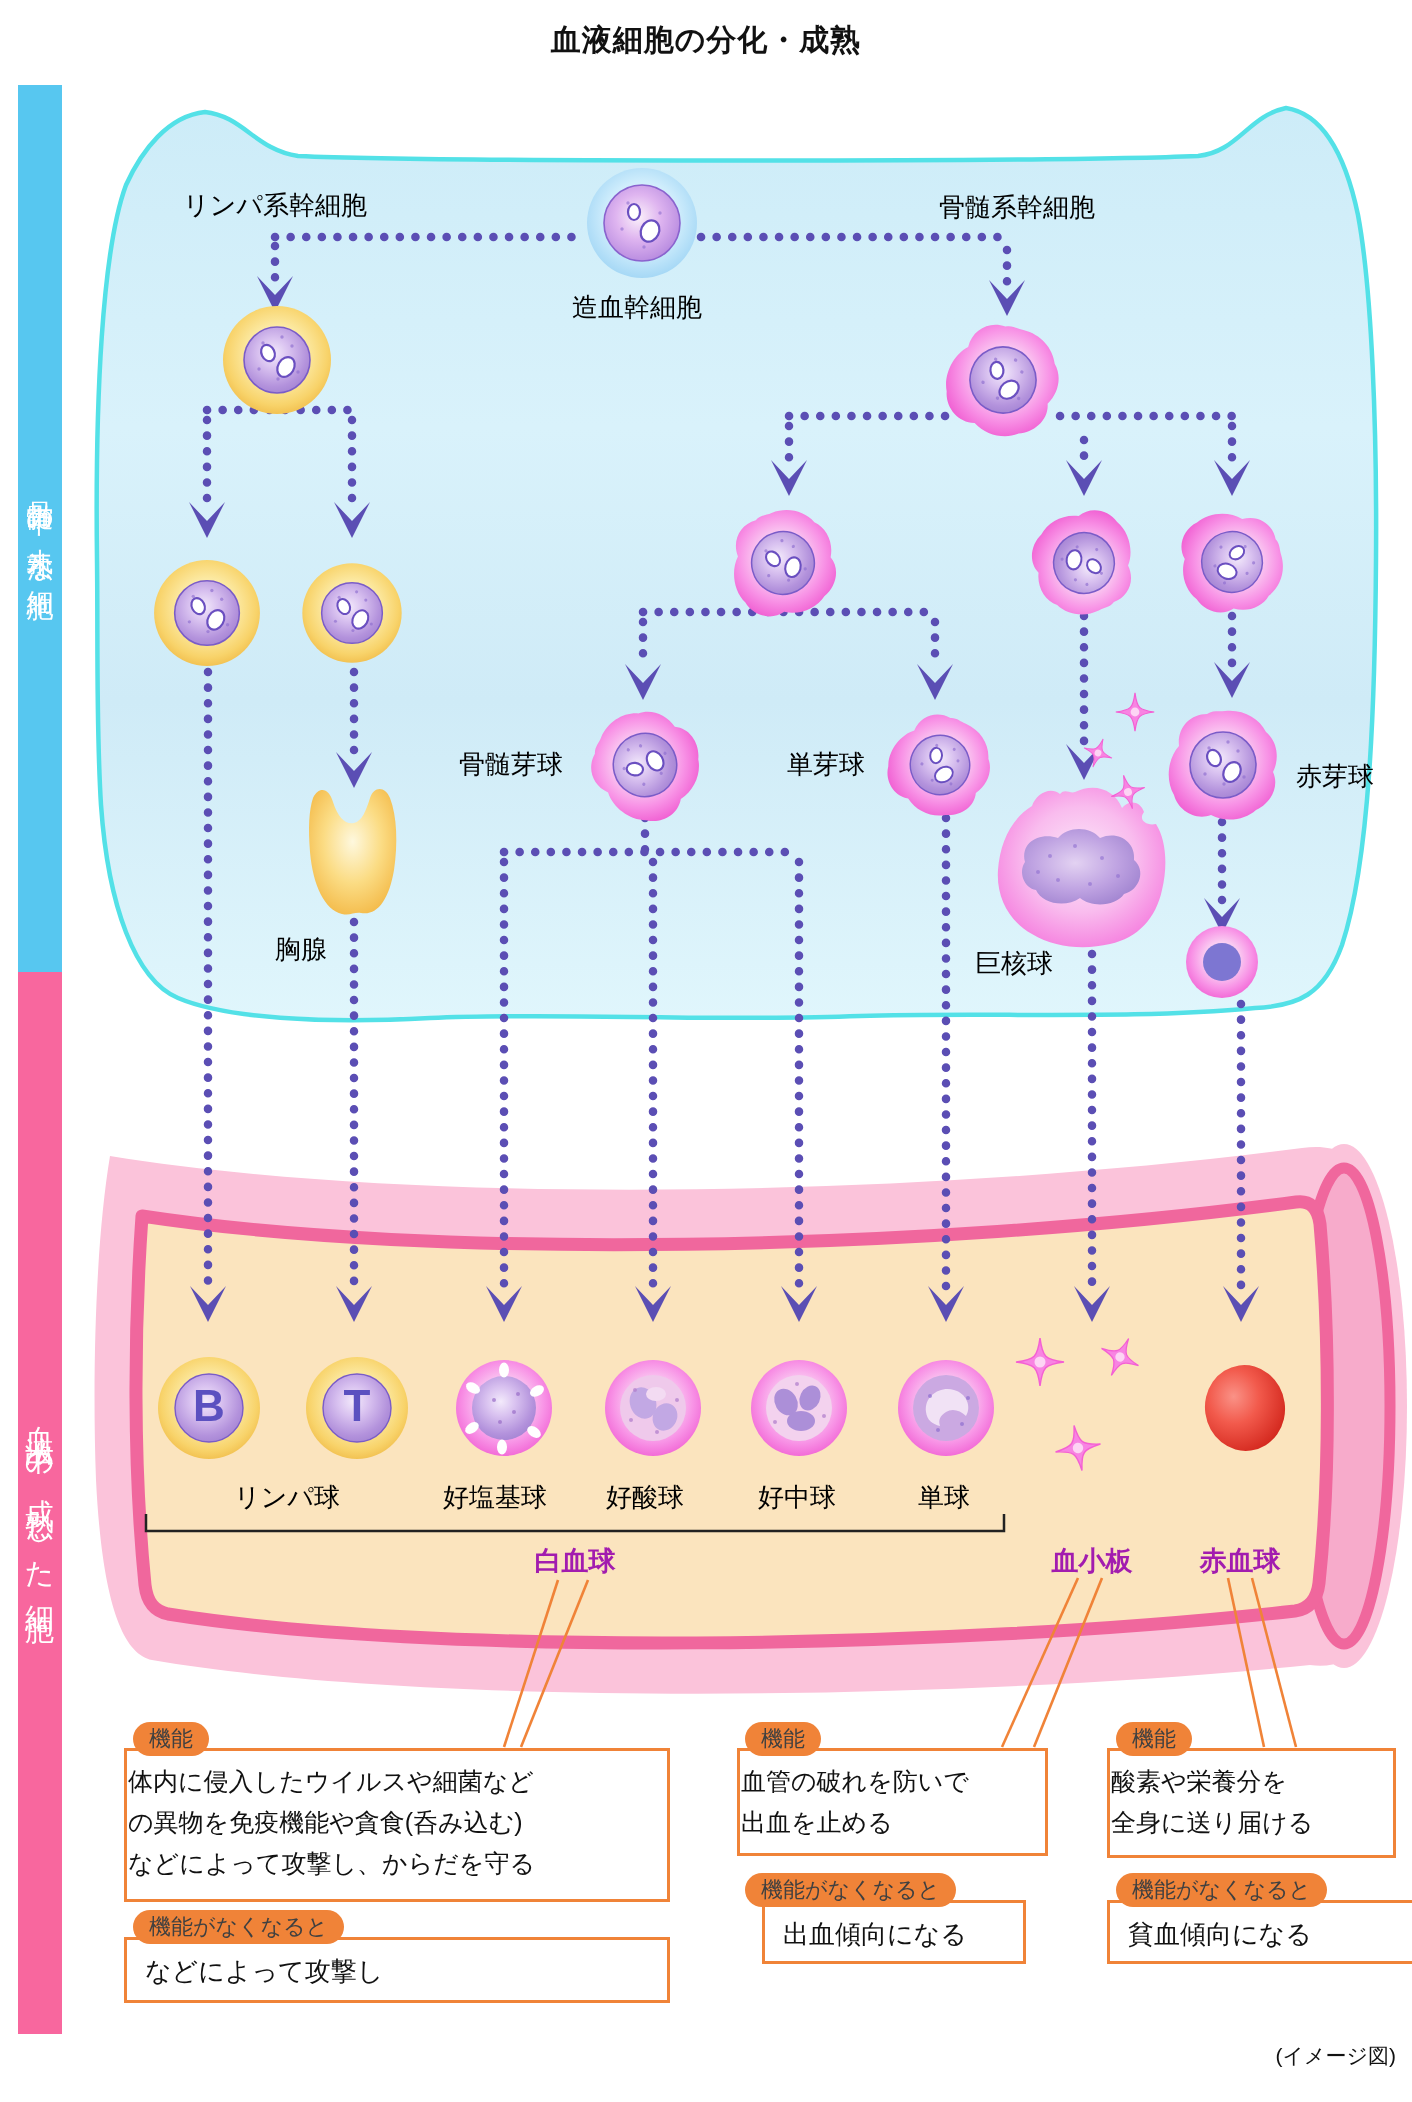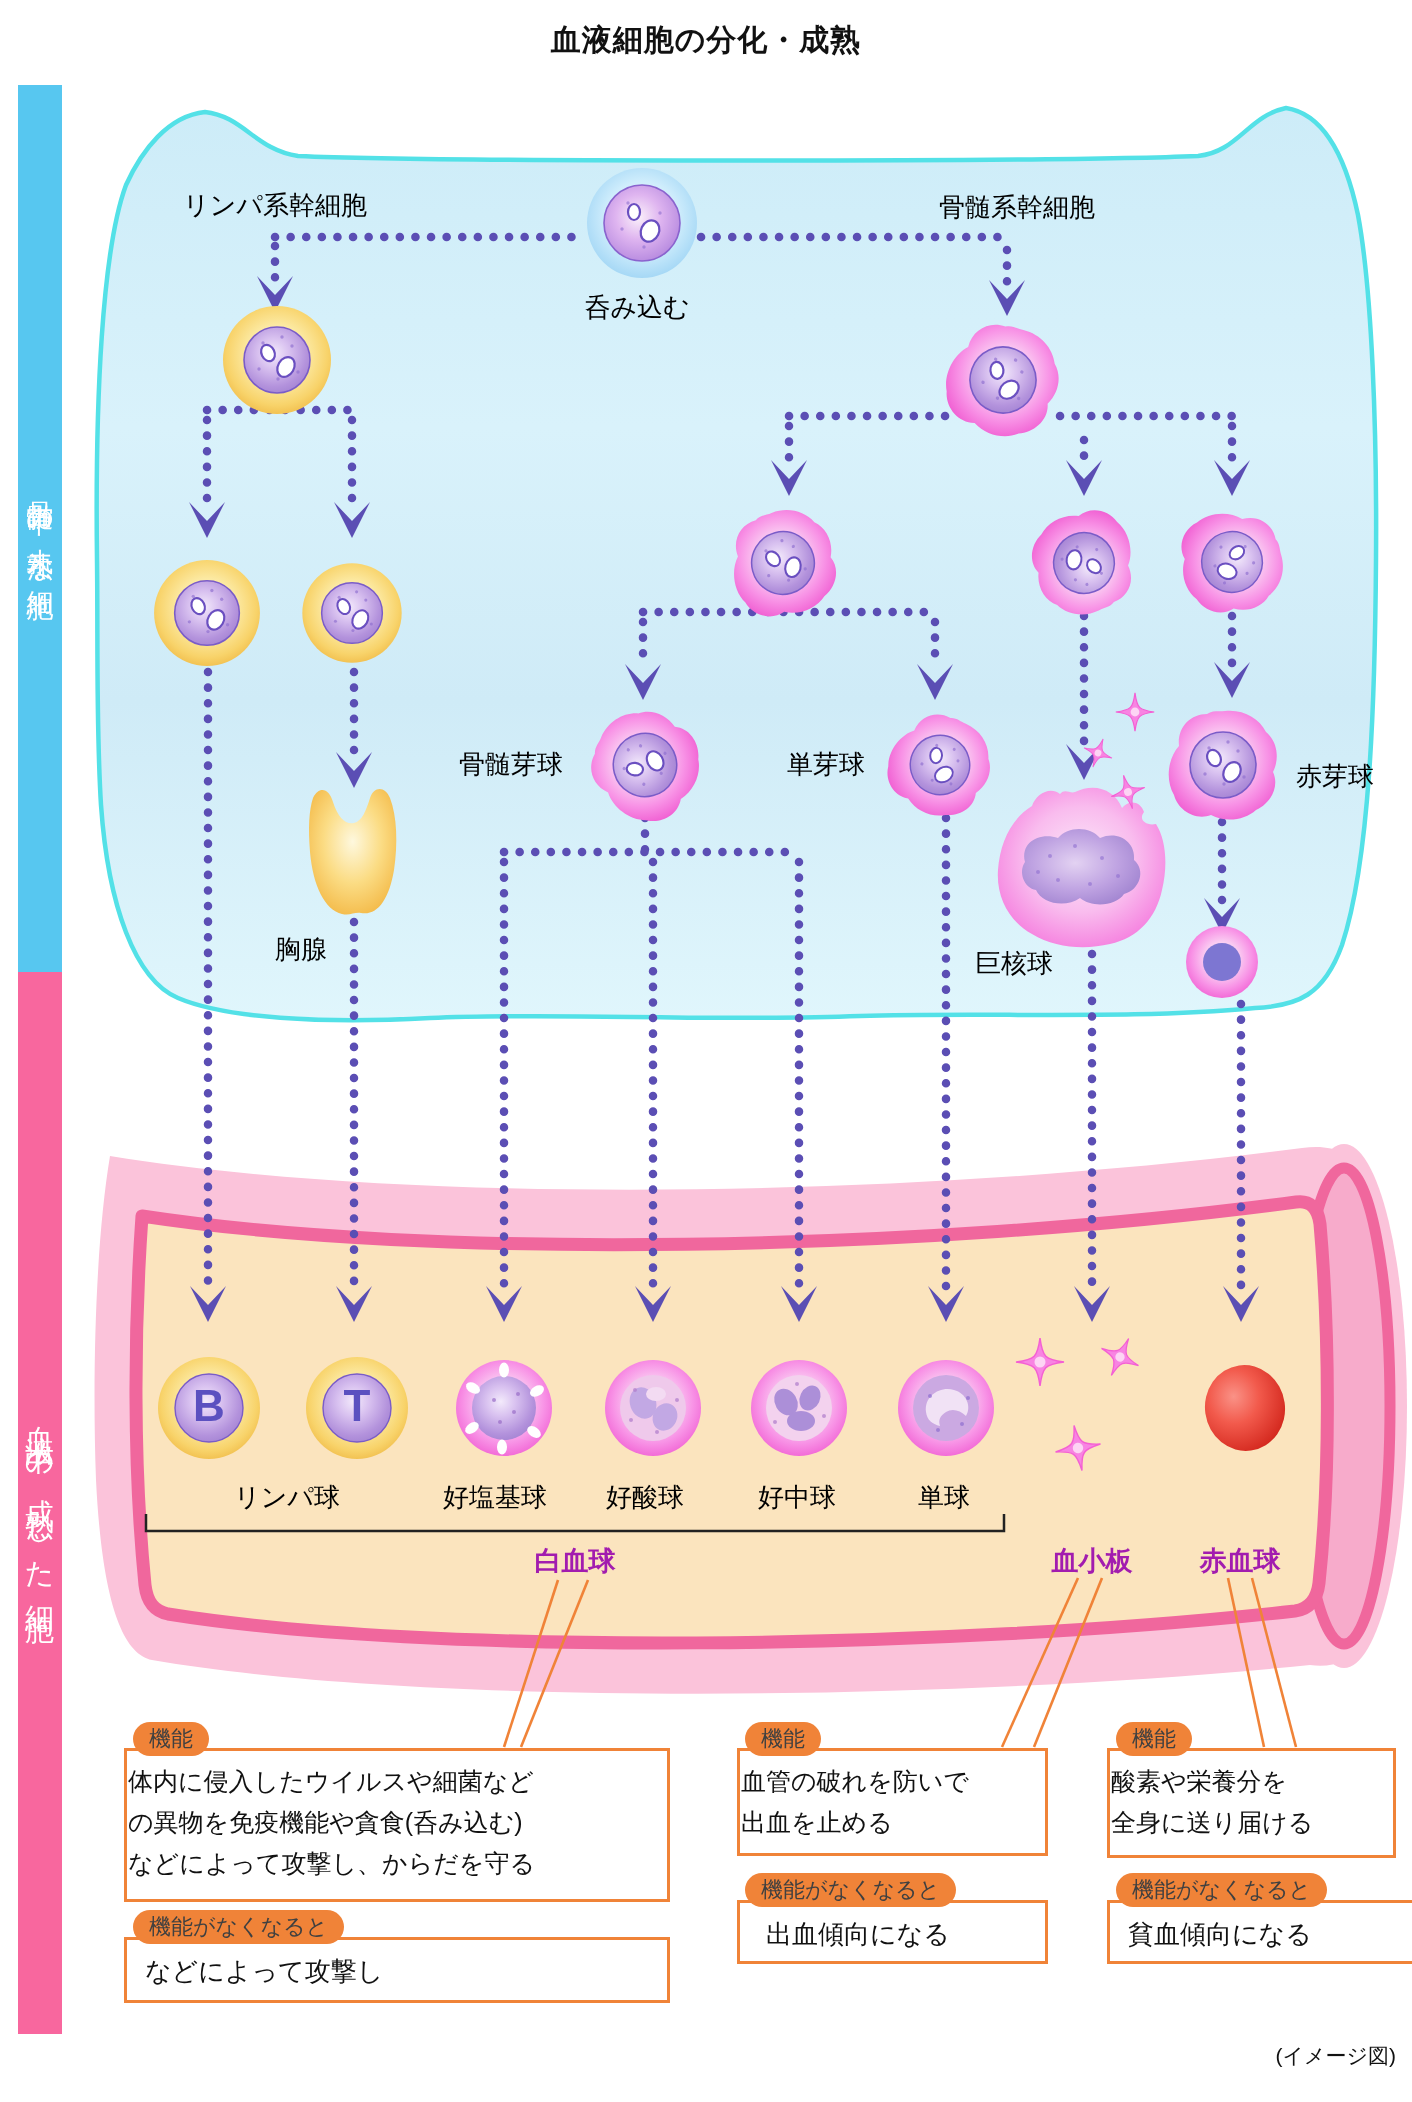--- a/index.html
+++ b/index.html
@@ -334,21 +334,21 @@
       <path d="M558,1580 L504,1747"></path>
         <path d="M588,1580 L521,1747"></path>
       <path d="M1078,1578 L1002,1747"></path>
         <path d="M1102,1578 L1034,1747"></path>
       <path d="M1228,1578 L1264,1747"></path>
         <path d="M1252,1578 L1296,1747"></path>
     </g>
   </svg>
 
   <div class="lbl" style="left:275px;top:205px;">リンパ系幹細胞</div>
-  <div class="lbl" style="left:637px;top:307px;">呑み込む</div>
+  <div class="lbl" style="left:637px;top:307px;">造血幹細胞</div>
   <div class="lbl" style="left:1017px;top:207px;">骨髄系幹細胞</div>
   <div class="lbl" style="left:511px;top:764px;">骨髄芽球</div>
   <div class="lbl" style="left:826px;top:764px;">単芽球</div>
   <div class="lbl" style="left:1335px;top:764px;margin-top:12px;">赤芽球</div>
   <div class="lbl" style="left:301px;top:949px;">胸腺</div>
   <div class="lbl" style="left:1014px;top:963px;">巨核球</div>
 
   <div class="cellletter" style="left:209px;top:1408px;">B</div>
   <div class="cellletter" style="left:357px;top:1408px;">T</div>
 
@@ -376,21 +376,21 @@
   </div>
 
   <div class="tag" style="left:745px;top:1722px;">機能</div>
   <div class="fn-box" style="left:737px;top:1748px;width:311px;height:108px;">
     <div class="fn-text">
       <div>血管の破れを防いで</div>
       <div>出血を止める</div>
     </div>
   </div>
   <div class="tag" style="left:745px;top:1873px;">機能がなくなると</div>
-  <div class="fn-box" style="left:737px;top:1900px;width:311px;height:64px;padding-left:8px;">
+  <div class="fn-box" style="left:762px;top:1900px;width:264px;height:64px;">
     <div class="fn-single">出血傾向になる</div>
   </div>
 
   <div class="tag" style="left:1116px;top:1722px;">機能</div>
   <div class="fn-box" style="left:1107px;top:1748px;width:289px;height:110px;">
     <div class="fn-text">
       <div>酸素や栄養分を</div>
       <div>全身に送り届ける</div>
     </div>
   </div>

